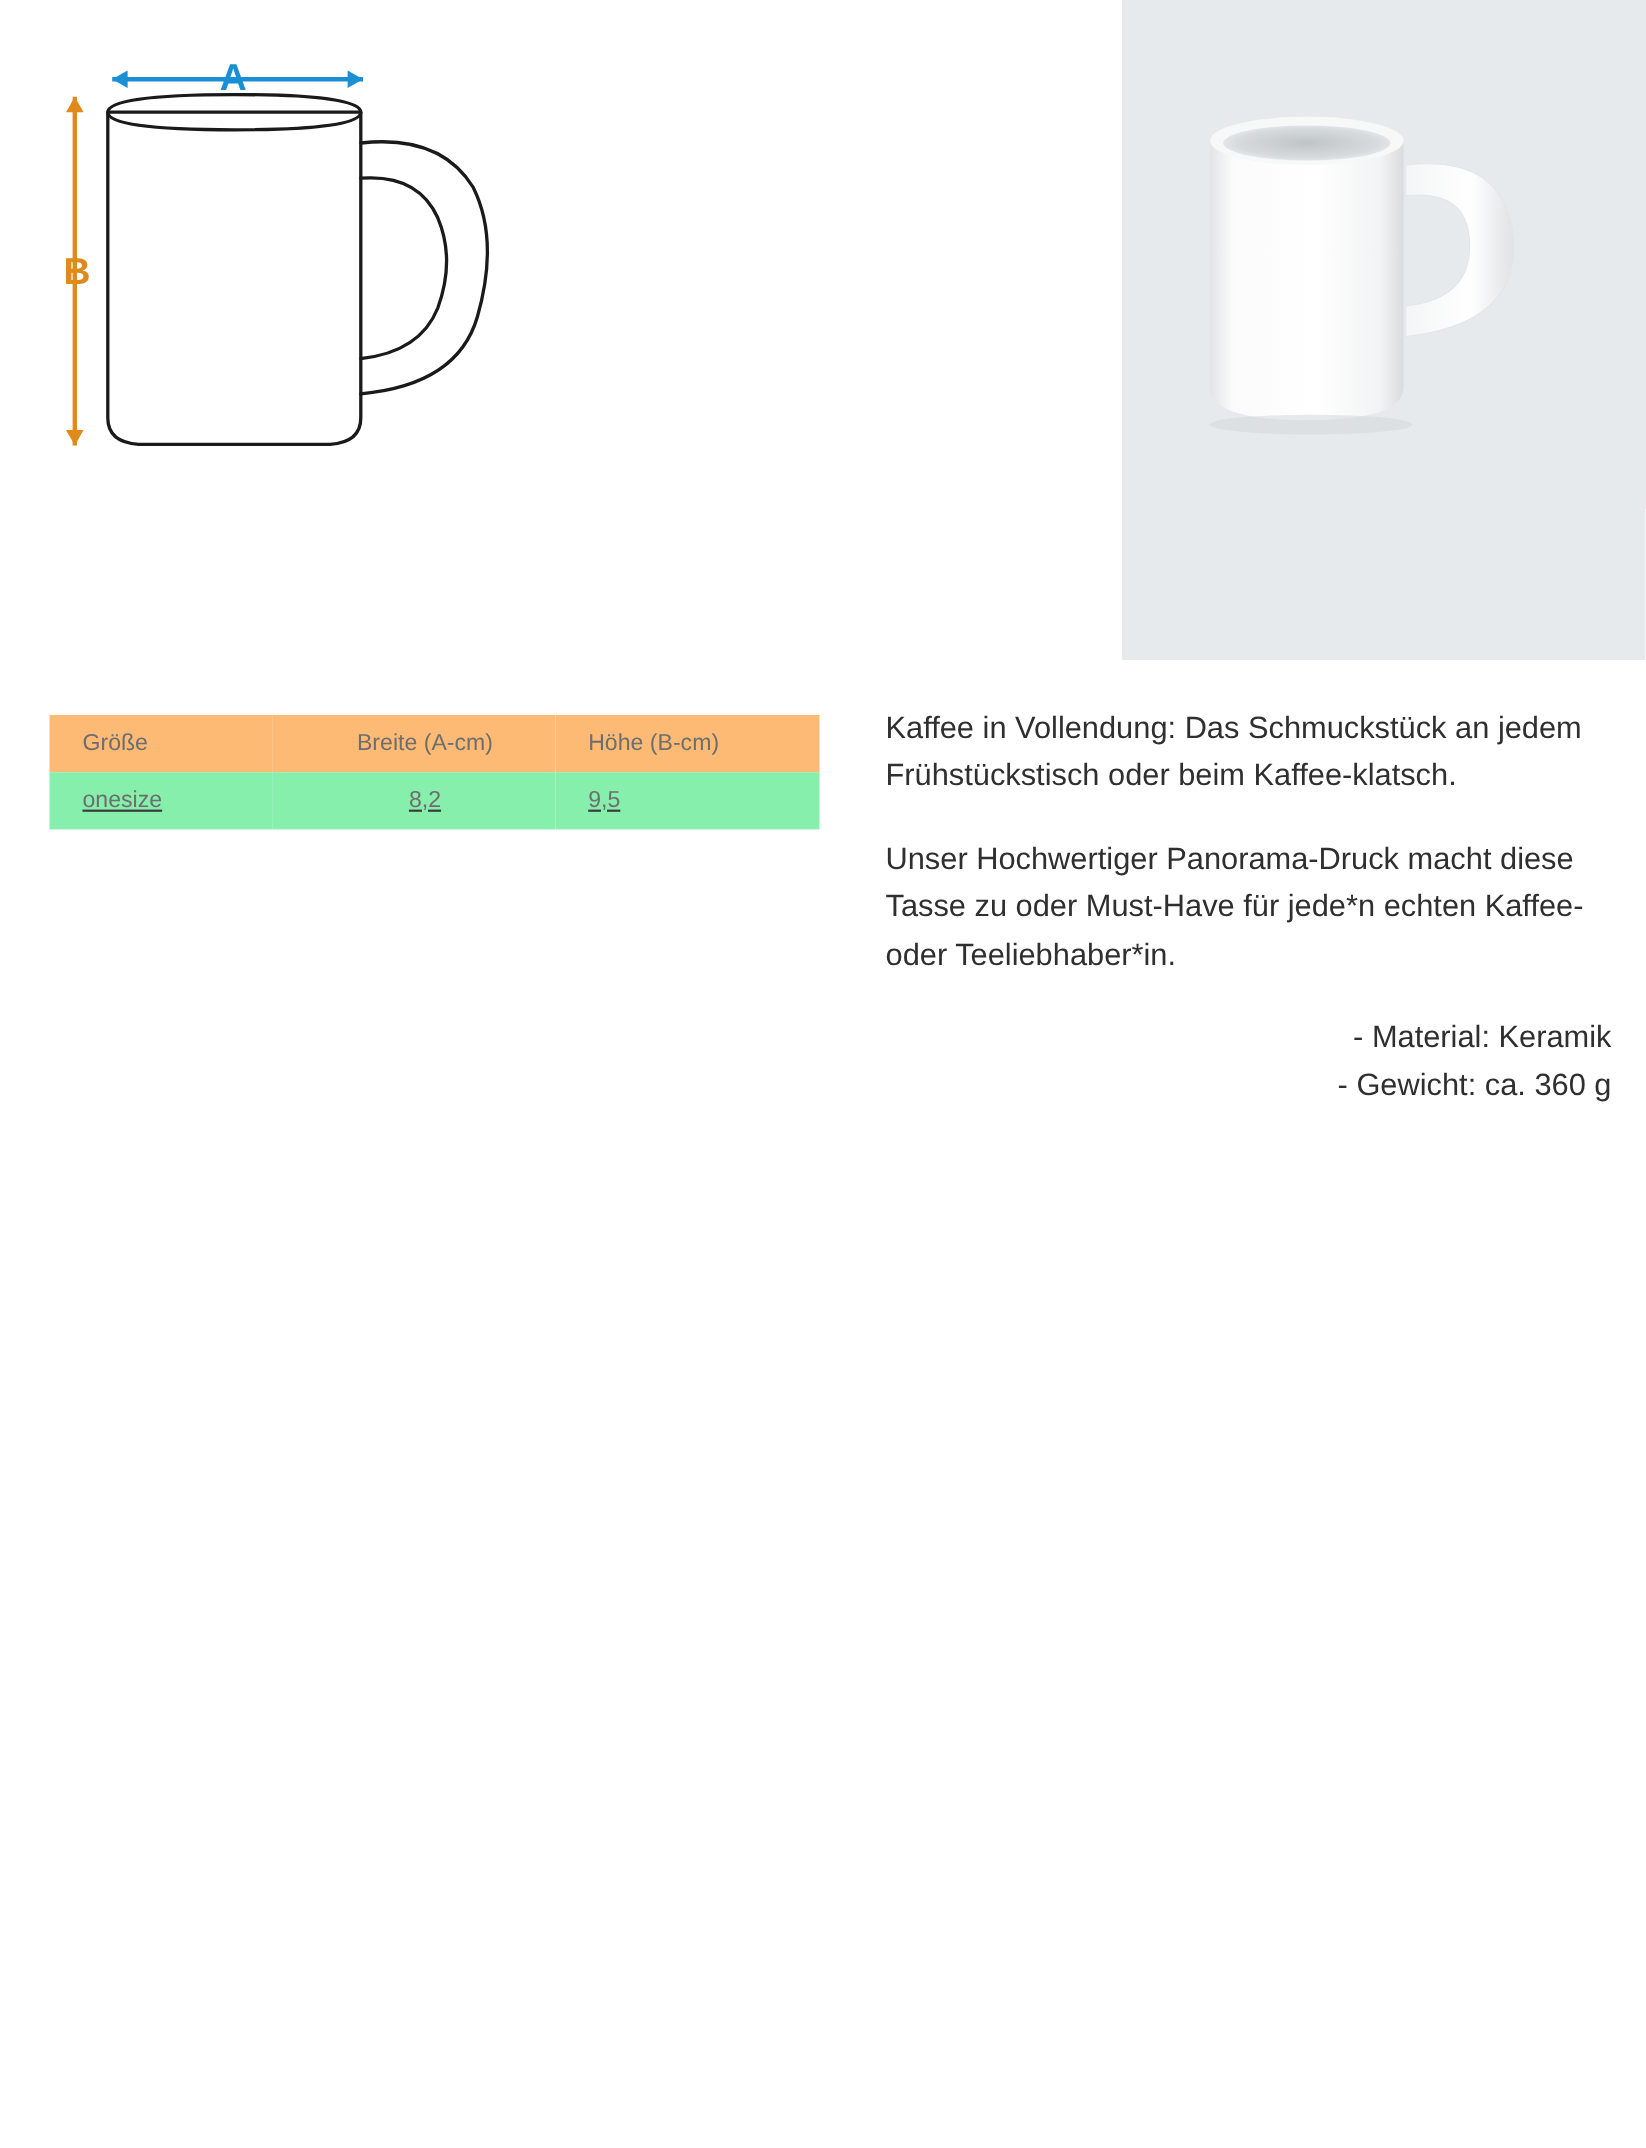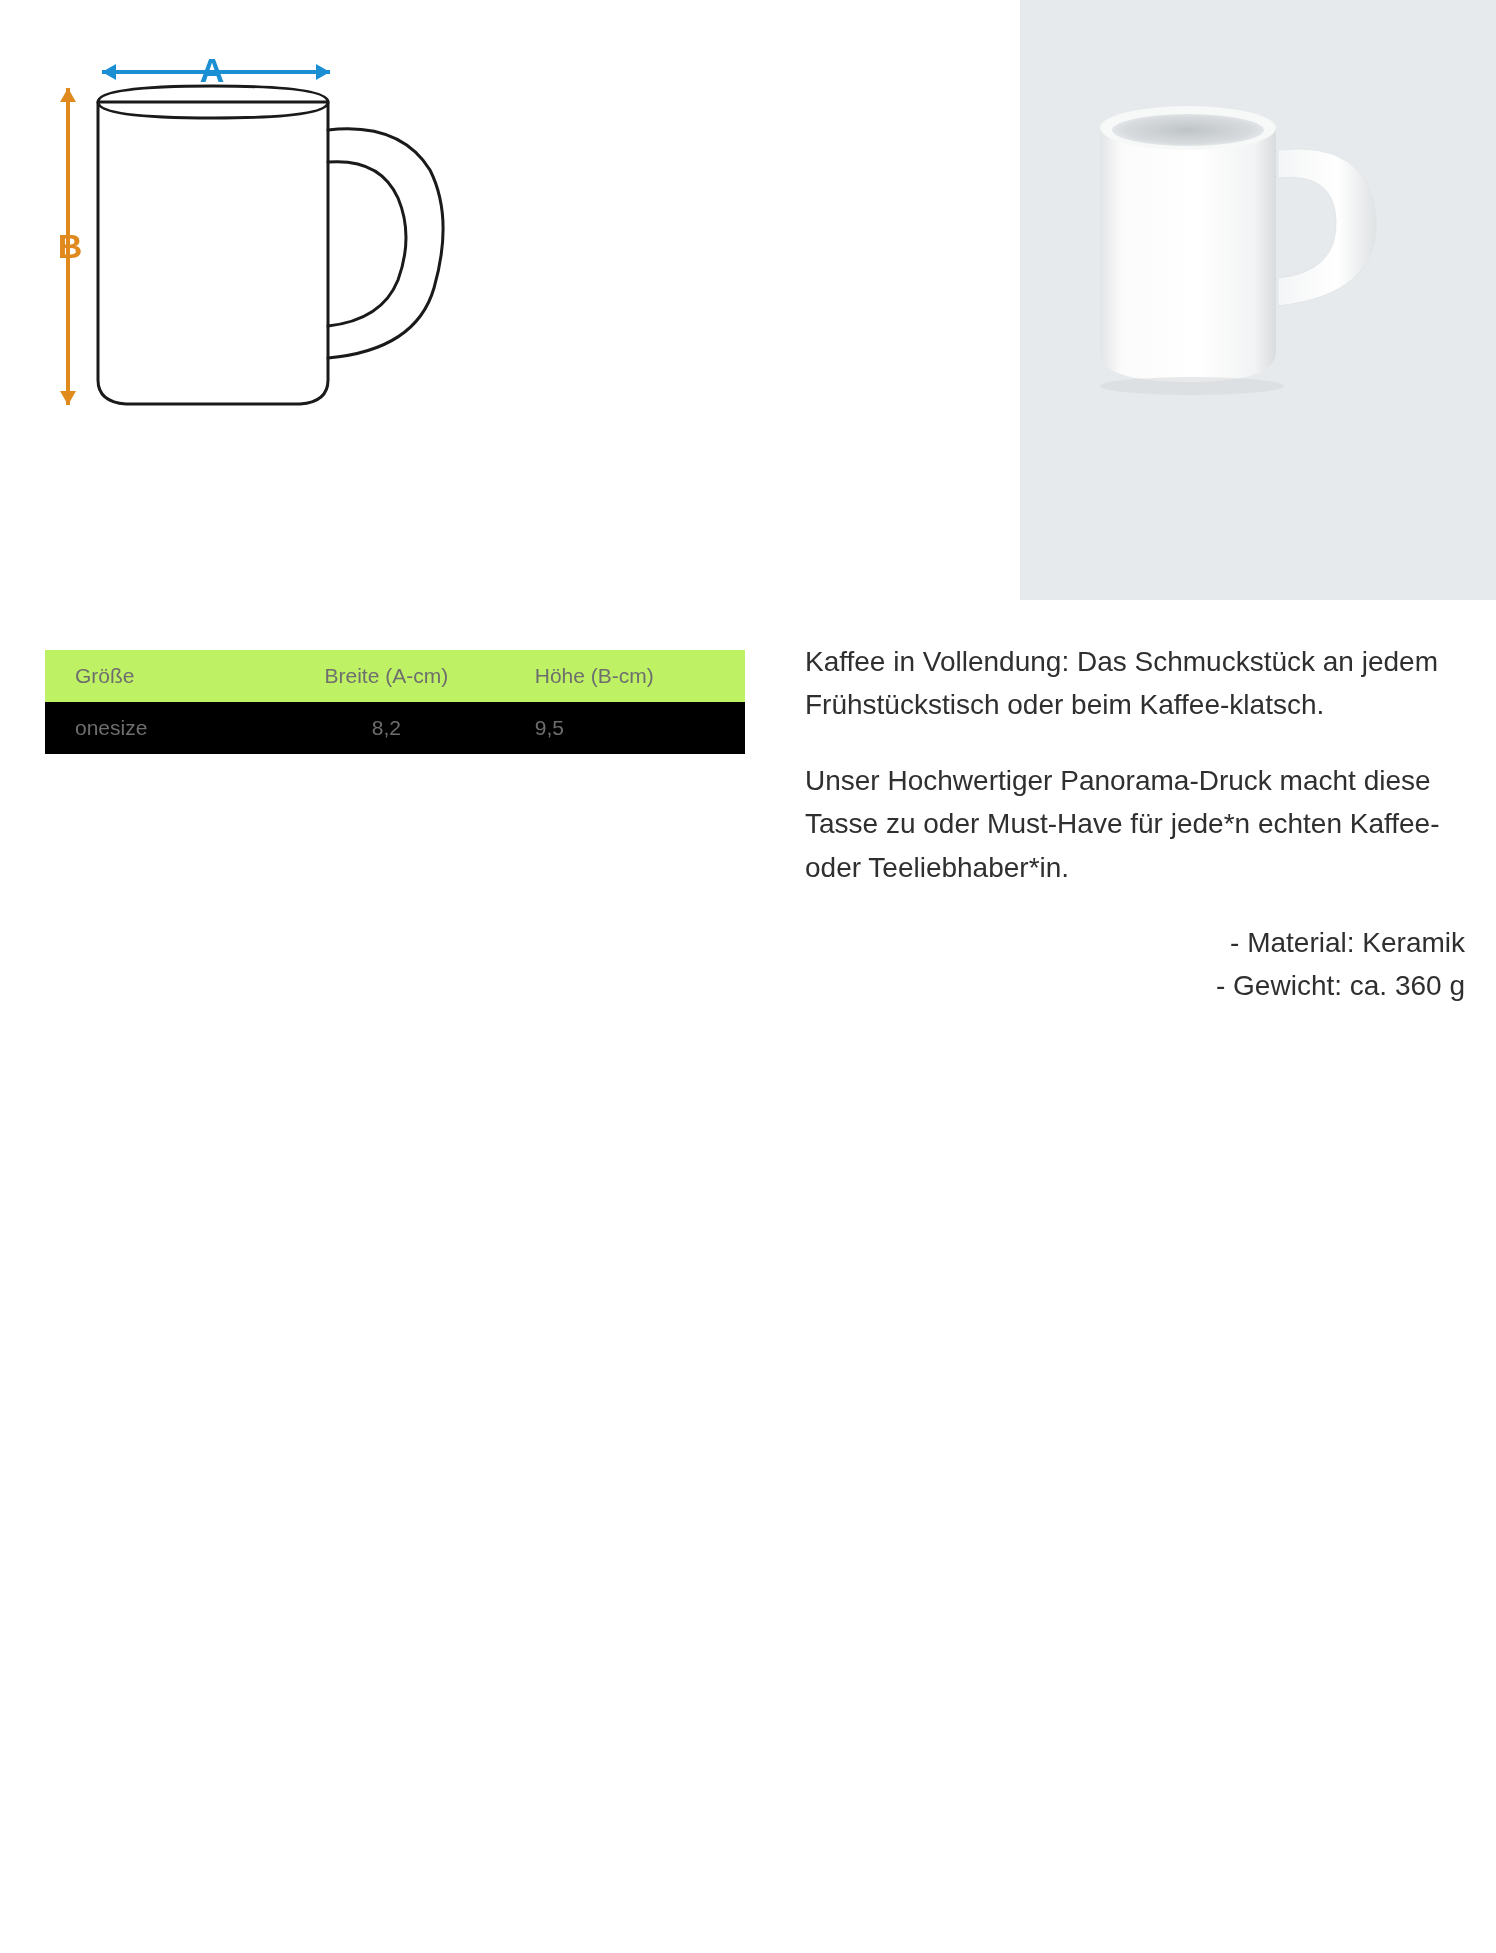--- a/index.html
+++ b/index.html
@@ -60,24 +60,25 @@
     font-size: 21px;
   }
   .size-table th,
   .size-table td {
     text-align: left;
     font-weight: normal;
     color: #6e6e6e;
     padding: 14px 10px 14px 30px;
   }
   .size-table thead tr {
-    background: #bef264;
+    background: #fdba74;
   }
   .size-table tbody tr {
-    background: #000000;
+    background: #86efac;
+    text-decoration: underline;
   }
   .size-table .col-size { width: 190px; }
   .size-table .col-width { width: 265px; text-align: center; }
   .size-table .col-height { width: 245px; }
 
   
   .description {
     position: absolute;
     left: 805px;
     top: 640px;

